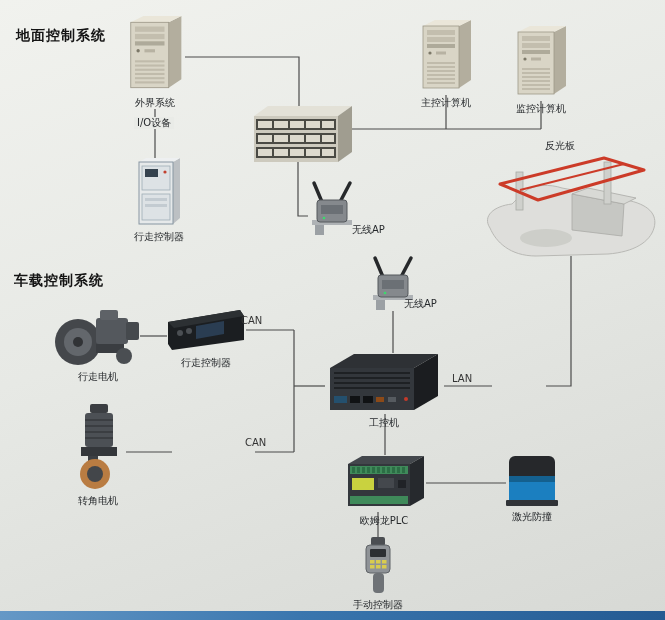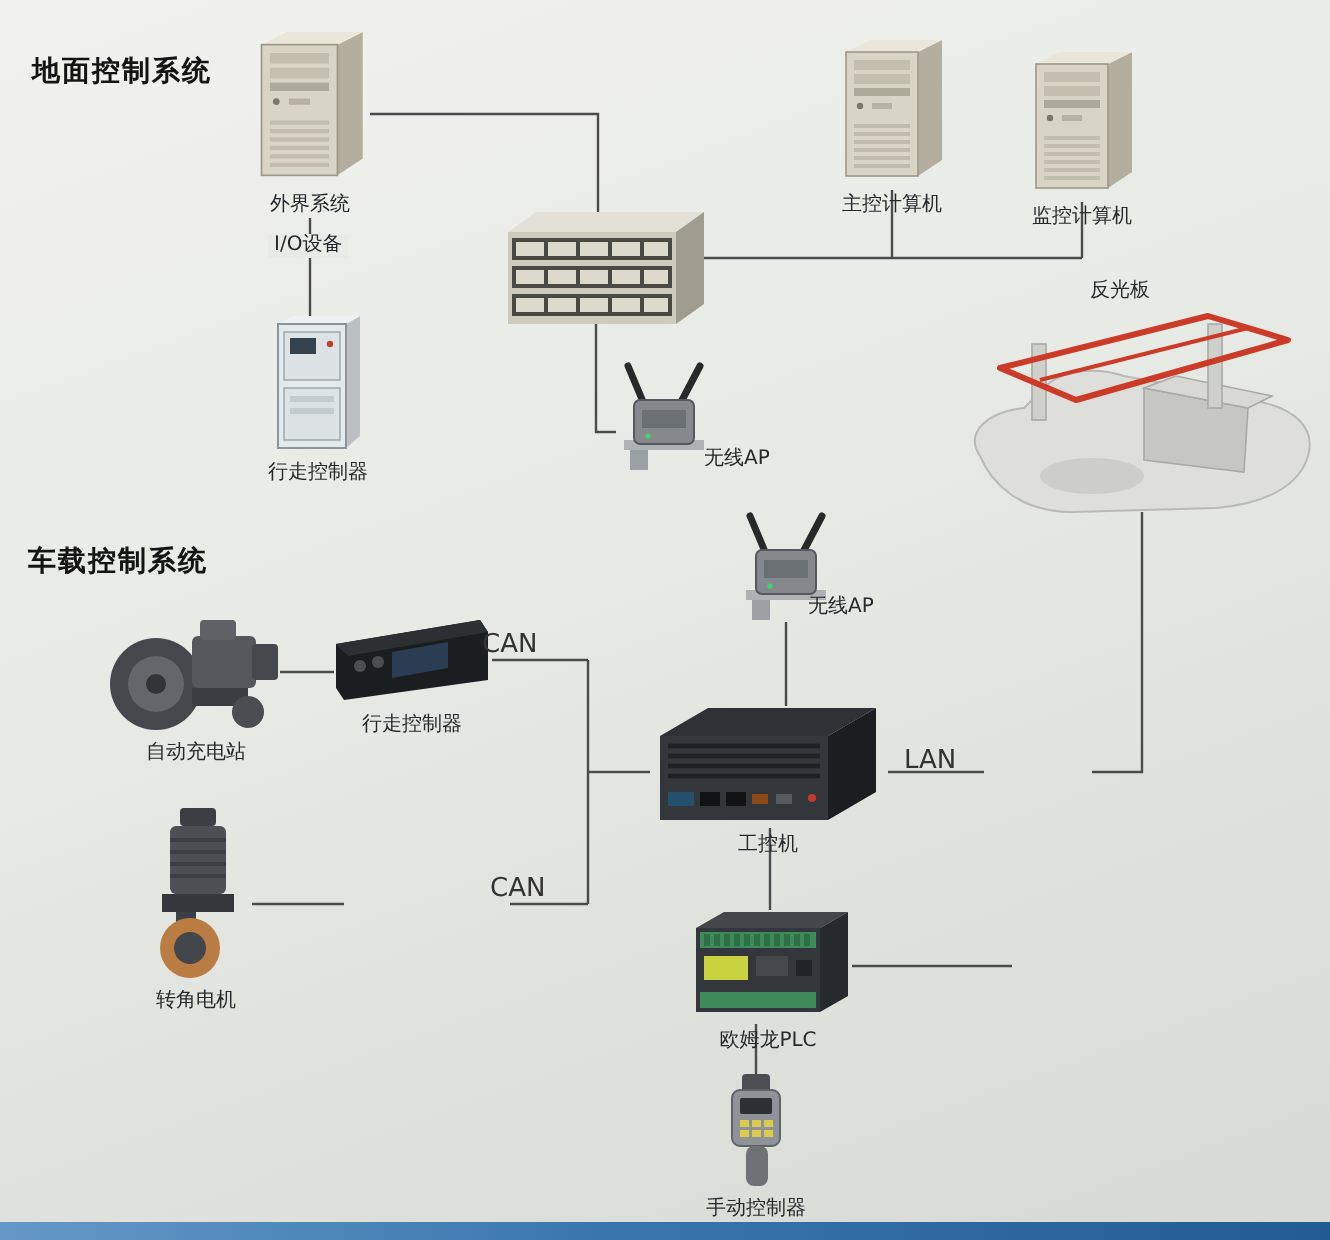--- a/index.html
+++ b/index.html
@@ -12,21 +12,21 @@
   .section-title {
     position: absolute; font-size: 14px; font-weight: bold; color: #141414;
     letter-spacing: 1px; white-space: nowrap;
   }
   .node { position: absolute; display: flex; flex-direction: column; align-items: center; }
   .node .label, .floatlabel, .edge-label {
     font-size: 10px; color: #26292c; white-space: nowrap; line-height: 1.2;
   }
   .node .label { margin-top: 3px; text-align: center; }
   .floatlabel { position: absolute; }
-  .edge-label { position: absolute; font-size: 13px; color: #333; }
+  .edge-label { position: absolute; font-size: 10px; color: #333; }
   .masked { background: #e9ebe7; padding: 0 3px; }
   .icon { line-height: 0; }
   .wires { position: absolute; left: 0; top: 0; pointer-events: none; }
   .wires polyline { fill: none; stroke: #4b4b4b; stroke-width: 1.2; }
   .bottombar {
     position: absolute; left: 0; bottom: 0; width: 100%; height: 9px;
     background: linear-gradient(90deg, #6598c6 0%, #3a76ae 45%, #245a92 100%);
   }
 </style>
 </head>
@@ -231,21 +231,21 @@
         <circle cx="24" cy="38" r="23" fill="#44474b"></circle>
         <circle cx="24" cy="38" r="14" fill="#63676c"></circle>
         <circle cx="24" cy="38" r="5" fill="#313336"></circle>
         <rect x="42" y="14" width="32" height="26" rx="3" fill="#54585d"></rect>
         <rect x="46" y="6" width="18" height="10" rx="2" fill="#5e6267"></rect>
         <rect x="72" y="18" width="13" height="18" rx="2" fill="#45494d"></rect>
         <rect x="42" y="40" width="28" height="9" fill="#3a3d41"></rect>
         <circle cx="70" cy="52" r="8" fill="#4a4e52"></circle>
       </svg>
     </div>
-    <div class="label">自动充电站</div>
+    <div class="label">行走电机</div>
   </div>
 
   <div class="node" style="left:160px; top:306px; width:92px;">
     <div class="icon">
       <svg width="80" height="48" viewBox="0 0 80 48">
         <polygon points="2,16 74,4 78,10 78,34 6,44 2,38" fill="#1b1e21"></polygon>
         <polygon points="2,16 74,4 78,10 8,22" fill="#2c3033"></polygon>
         <polygon points="30,20 58,15 58,28 30,33" fill="#2a3d52"></polygon>
         <circle cx="14" cy="27" r="3" fill="#4b4f53"></circle>
         <circle cx="23" cy="25" r="3" fill="#4b4f53"></circle>
@@ -321,20 +321,31 @@
         </g>
         <rect x="8" y="42" width="58" height="8" fill="#3f8a5a"></rect>
         <rect x="10" y="24" width="22" height="12" fill="#c9d23f"></rect>
         <rect x="36" y="24" width="16" height="10" fill="#44484d"></rect>
         <rect x="56" y="26" width="8" height="8" fill="#202327"></rect>
       </svg>
     </div>
     <div class="label">欧姆龙PLC</div>
   </div>
 
+  <div class="node" style="left:496px; top:450px; width:72px;">
+    <div class="icon">
+      <svg width="54" height="58" viewBox="0 0 54 58">
+        <path d="M10,6 h34 a6,6 0 0 1 6,6 v14 h-46 v-14 a6,6 0 0 1 6,-6 z" fill="#26282b"></path>
+        <rect x="4" y="26" width="46" height="24" fill="#1b7fc0"></rect>
+        <rect x="4" y="26" width="46" height="6" fill="#14608f"></rect>
+        <rect x="1" y="50" width="52" height="6" rx="1" fill="#303337"></rect>
+      </svg>
+    </div>
+    <div class="label">激光防撞</div>
+  </div>
 
   <div class="node" style="left:346px; top:536px; width:64px;">
     <div class="icon">
       <svg width="36" height="60" viewBox="0 0 36 60">
         <rect x="11" y="1" width="14" height="9" rx="2" fill="#4b4e52"></rect>
         <rect x="6" y="9" width="24" height="28" rx="4" fill="#8f9397" stroke="#5f6367" stroke-width="1"></rect>
         <rect x="10" y="13" width="16" height="8" rx="1" fill="#2c2f33"></rect>
         <g fill="#d9cc4e">
           <rect x="10" y="24" width="4.5" height="3.5"></rect>
             <rect x="16" y="24" width="4.5" height="3.5"></rect>

